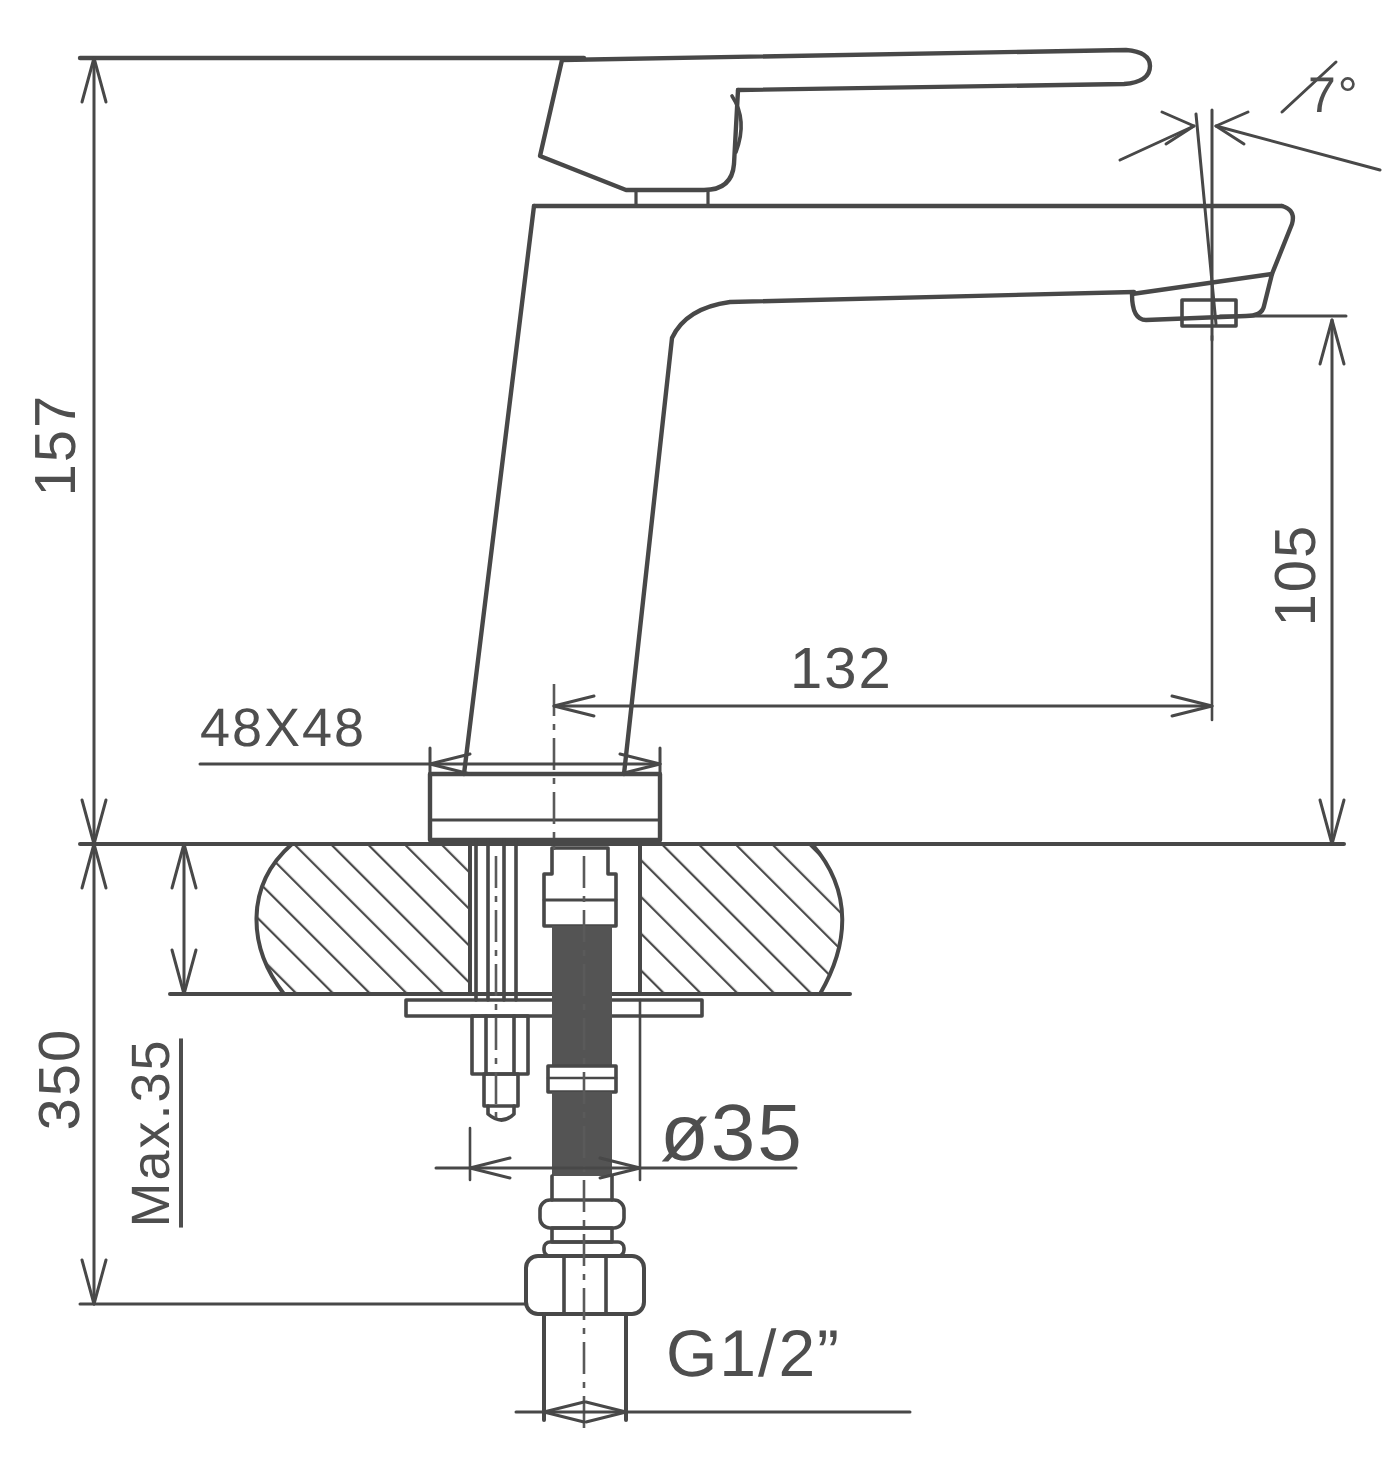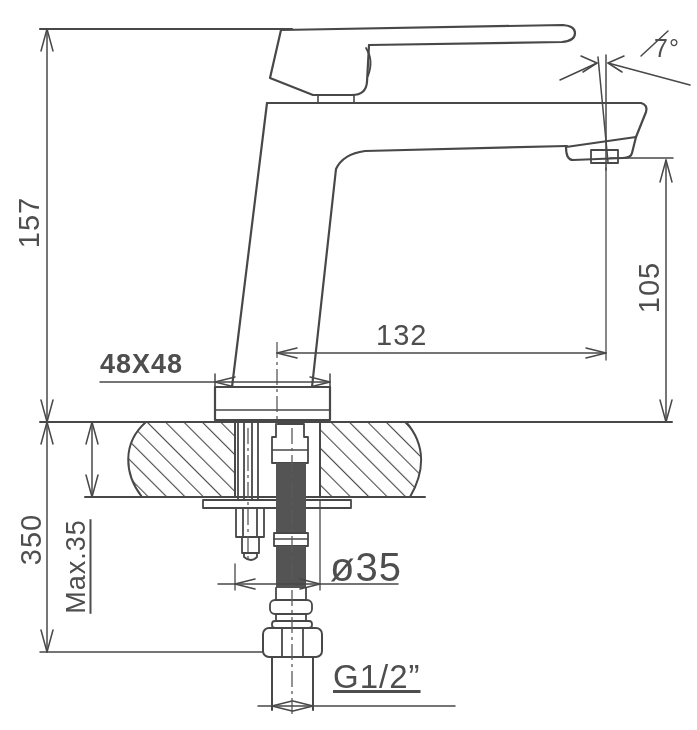--- a/index.html
+++ b/index.html
@@ -145,25 +145,25 @@
       <path d="M641,56 L668,31"></path>
     </g>
   </svg>
 
   <div class="dim-label vlabel f29" style="left:-26px;top:208px;">157</div>
 
   <div class="dim-label vlabel f29" style="left:-24px;top:525px;">350</div>
 
   <div class="dim-label vlabel f27 underlined" style="left:21px;top:553px;">Max.35</div>
 
-  <div class="dim-label f27" style="left:100px;top:351px;font-weight:bold;">48X48</div>
+  <div class="dim-label f27" style="left:100px;top:351px;">48X48</div>
 
-  <div class="dim-label f29" style="left:376px;top:321px;">132</div>
+  <div class="dim-label f29" style="left:395px;top:321px;">132</div>
 
   <div class="dim-label vlabel f29" style="left:594px;top:273px;">105</div>
 
   <div class="dim-label f25" style="left:654px;top:36px;">7°</div>
 
   <div class="dim-label f30" style="left:330px;top:547px;">ø35</div>
 
-  <div class="dim-label f33" style="left:333px;top:660px;text-decoration:underline;">G1/2”</div>
+  <div class="dim-label f33" style="left:333px;top:660px;">G1/2”</div>
 
 </div>
 
 </body></html>

